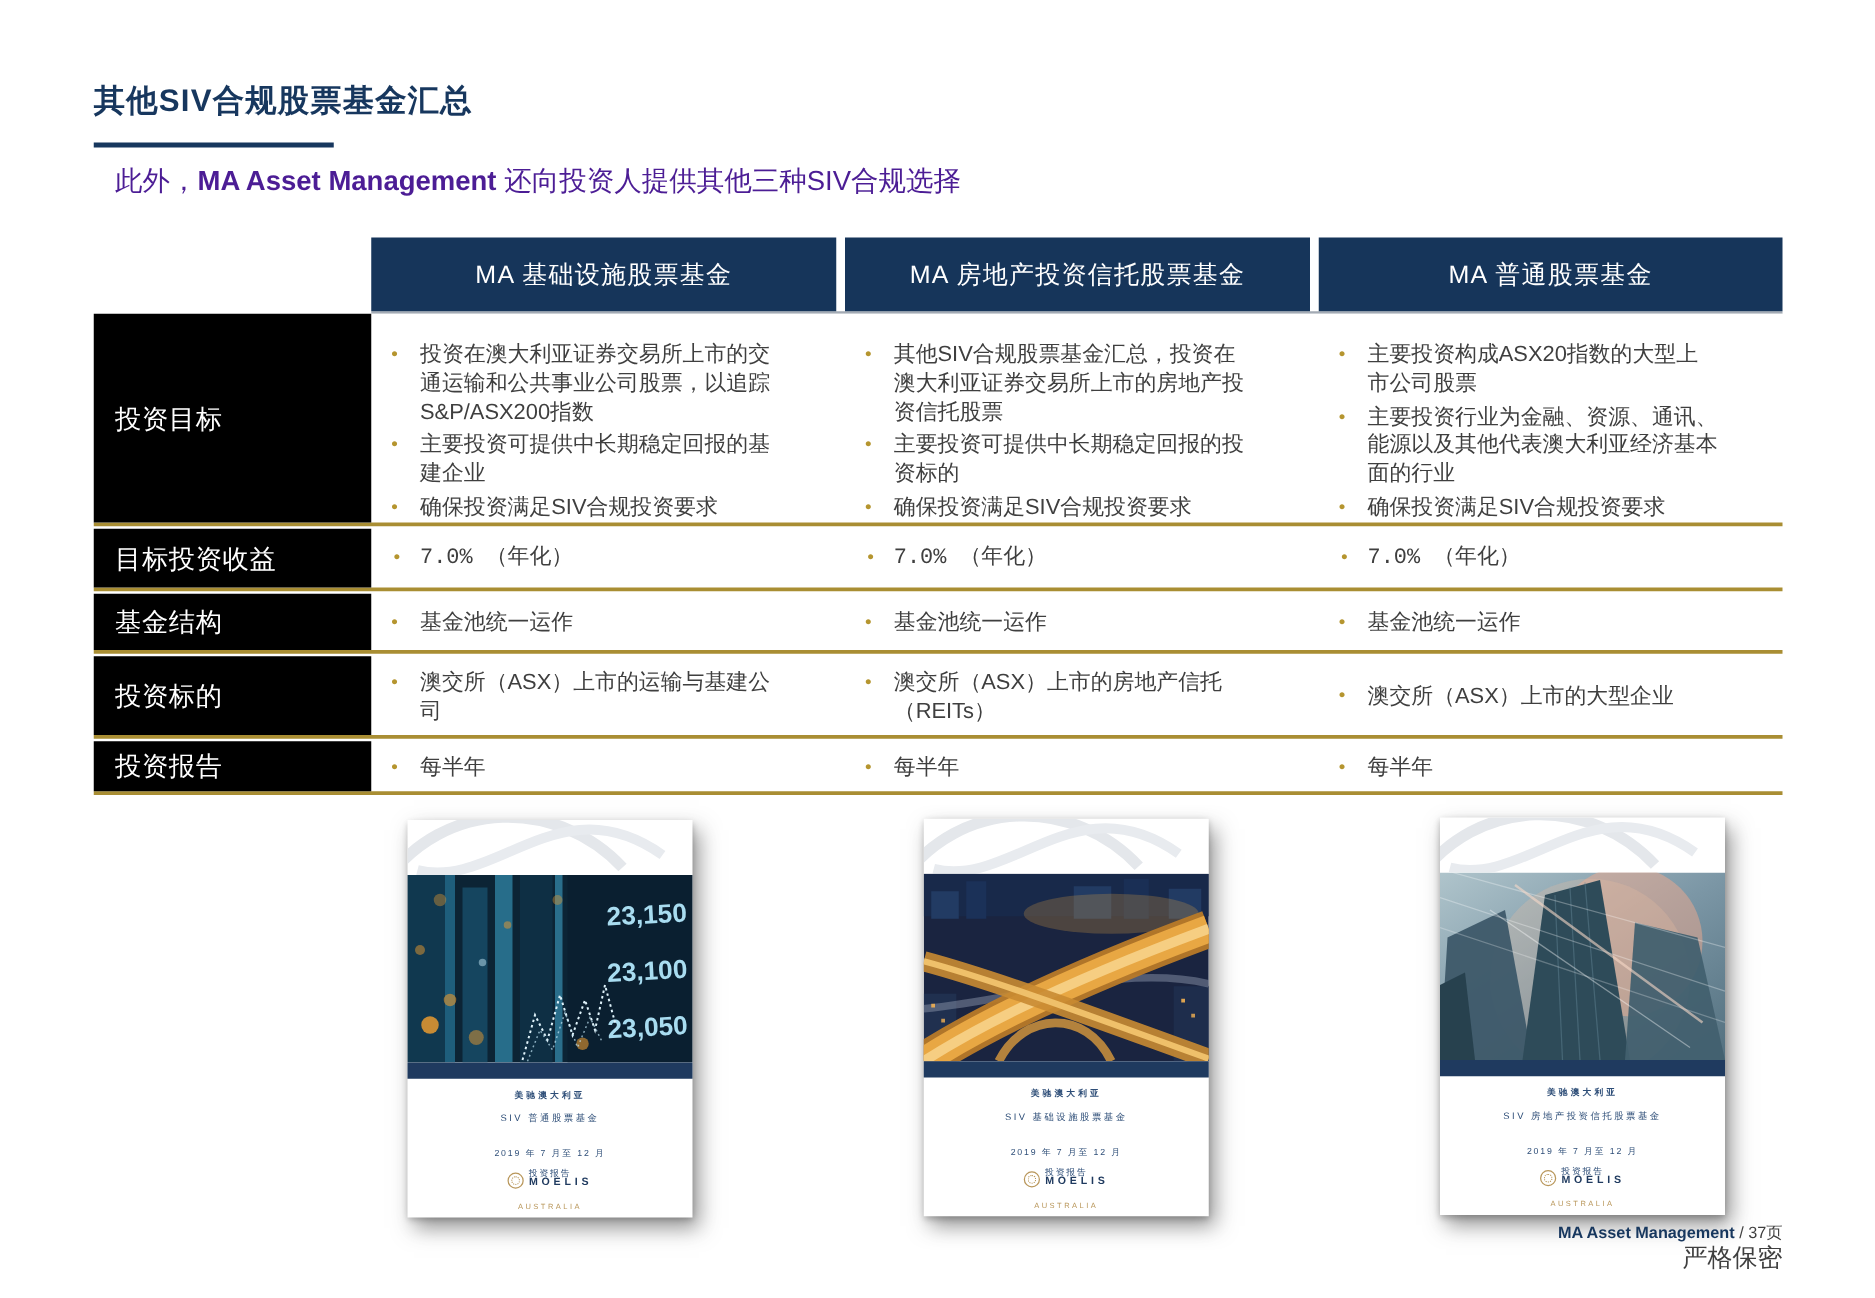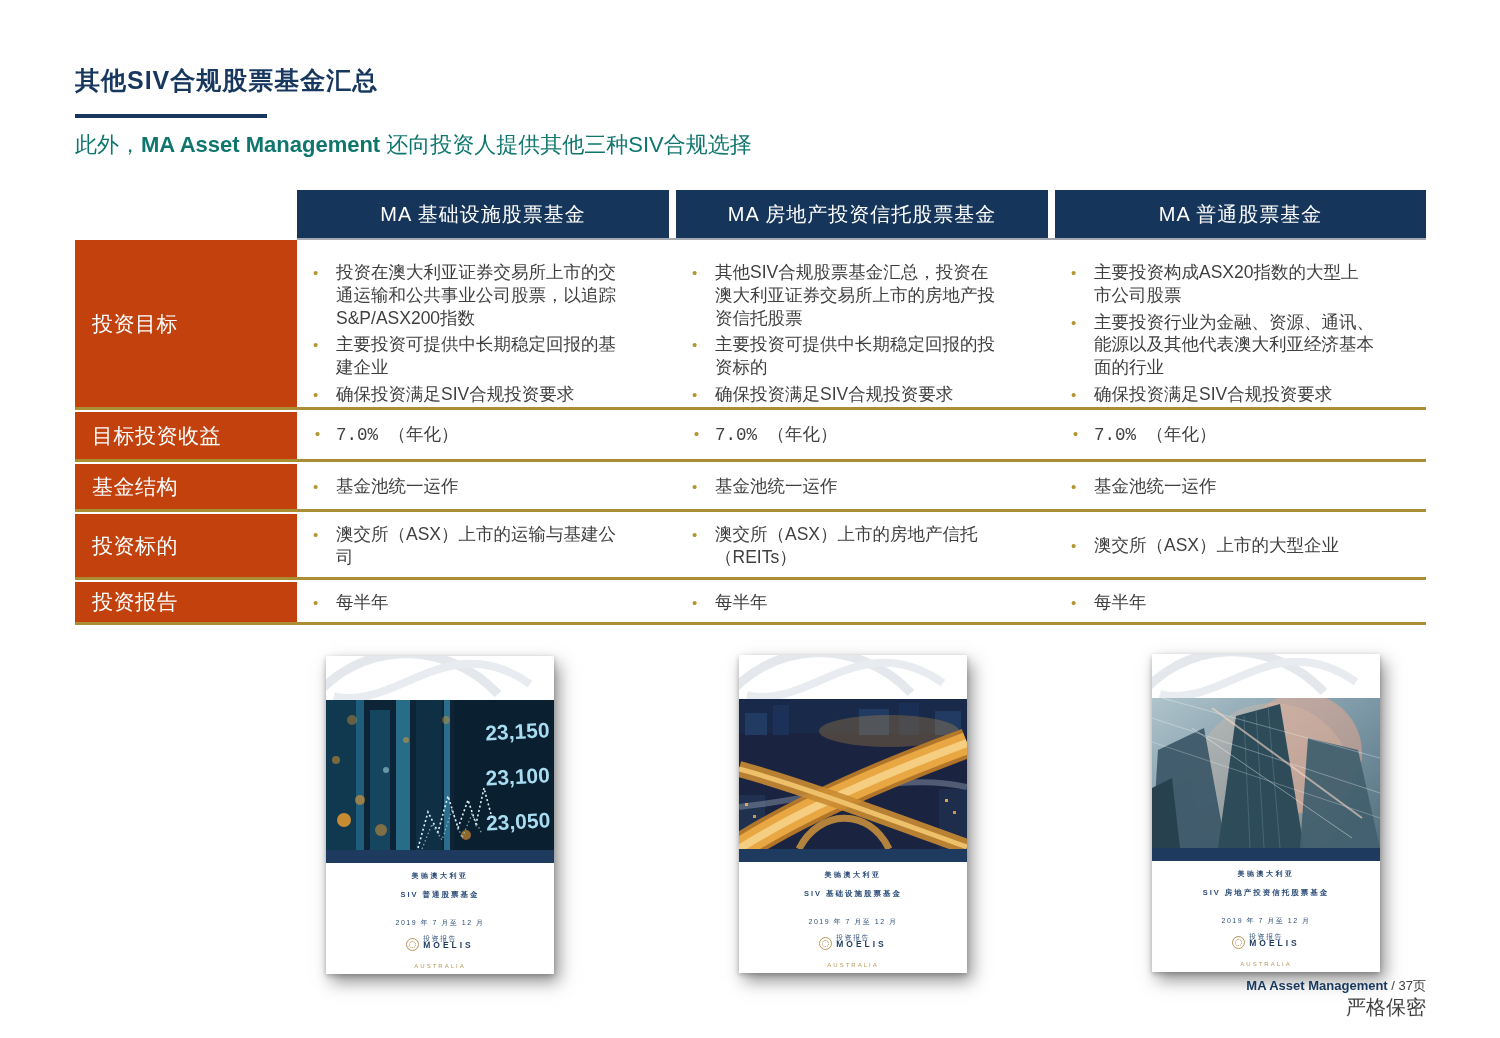--- a/index.html
+++ b/index.html
@@ -4,40 +4,40 @@
 <style>
   html,body{margin:0;padding:0;}
   body{
     width:1500px;height:1038px;position:relative;background:#ffffff;
     font-family:"Liberation Sans", sans-serif;overflow:hidden;
   }
   
   .title{position:absolute;left:75px;top:64px;font-size:25px;font-weight:bold;
          color:#17375E;letter-spacing:1px;}
   .title-underline{position:absolute;left:75px;top:114px;width:192px;height:4px;background:#17375E;}
-  .subtitle{position:absolute;left:75px;top:130px;font-size:22px;color:#0f766e;}
+  .subtitle{position:absolute;left:92px;top:130px;font-size:22px;color:#4c1d95;}
   .subtitle b{font-weight:bold;}
   
   .tbl{position:absolute;left:75px;top:190px;width:1351px;}
-  .thead{display:flex;height:48px;}
+  .thead{display:flex;height:59px;}
   .th-spacer{flex:0 0 222px;}
   .hc{background:#16355A;color:#fff;font-size:20px;display:flex;align-items:center;
       justify-content:center;letter-spacing:1px;}
   .hc1,.hc2{flex:0 0 372px;}
   .hc3{flex:0 0 371px;}
   .hgap{flex:0 0 7px;}
   .hdr-divider{margin-left:222px;width:1129px;height:2px;background:#A3AAB4;}
   .tbody{margin-top:0;}
   .trow{display:flex;background:#ffffff;border-bottom:3px solid #A98E33;margin-bottom:2px;}
   .r0{height:167px;}
   .r1{height:47px;font-family:Liberation Mono, monospace;}
   .r2{height:45px;}
   .r3{height:63px;}
   .r4{height:40px;}
-  .rlabel{flex:0 0 222px;background:#c2410c;color:#ffffff;font-size:21px;
+  .rlabel{flex:0 0 222px;background:#000000;color:#ffffff;font-size:21px;
           display:flex;align-items:center;padding-left:17px;box-sizing:border-box;
           letter-spacing:0.5px;}
   .cell{box-sizing:border-box;padding:0 52px 0 16px;display:flex;flex-direction:column;
         justify-content:center;}
   .c1,.c2{flex:0 0 372px;}
   .c3{flex:0 0 371px;}
   .cgap{flex:0 0 7px;}
   .r0 .cell{justify-content:flex-start;padding-top:17px;}
   ul.bullets{list-style:none;margin:0;padding:0;}
   .b{display:flex;align-items:flex-start;margin:4px 0;}
@@ -48,21 +48,21 @@
             box-shadow:5px 8px 16px rgba(60,60,60,.55), 0 2px 5px rgba(0,0,0,.25);}
   .b1{left:326px;top:656px;}
   .b2{left:739px;top:655px;}
   .b3{left:1152px;top:654px;}
   .wmark{position:absolute;top:0;left:0;width:228px;height:44px;overflow:hidden;}
   .photo{position:absolute;top:44px;left:0;width:228px;height:150px;display:block;}
   .band{position:absolute;top:194px;left:0;width:100%;height:13px;background:#1F3A5F;}
   .borg{position:absolute;top:215px;left:0;width:100%;text-align:center;font-size:7px;
         letter-spacing:2.5px;color:#2E4E78;font-weight:bold;}
   .bfund{position:absolute;top:234px;left:0;width:100%;text-align:center;font-size:7.5px;
-         letter-spacing:2px;color:#2E4E78;font-weight:bold;}
+         letter-spacing:2px;color:#2E4E78;font-weight:normal;}
   .bperiod{position:absolute;top:262px;left:0;width:100%;text-align:center;font-size:7px;
            letter-spacing:1.5px;color:#2E4E78;}
   .bdoc{position:absolute;top:278px;left:0;width:100%;text-align:center;font-size:7px;
         letter-spacing:1.5px;color:#2E4E78;}
   .blogo{position:absolute;top:282px;left:0;width:100%;display:flex;justify-content:center;
          align-items:center;gap:4px;}
   .ring{width:13px;height:13px;border:1.5px solid #B9975B;border-radius:50%;
         box-sizing:border-box;display:inline-block;position:relative;}
   .ring:after{content:"";position:absolute;left:2px;top:2px;right:2px;bottom:2px;
         border:1px dotted #B9975B;border-radius:50%;}

